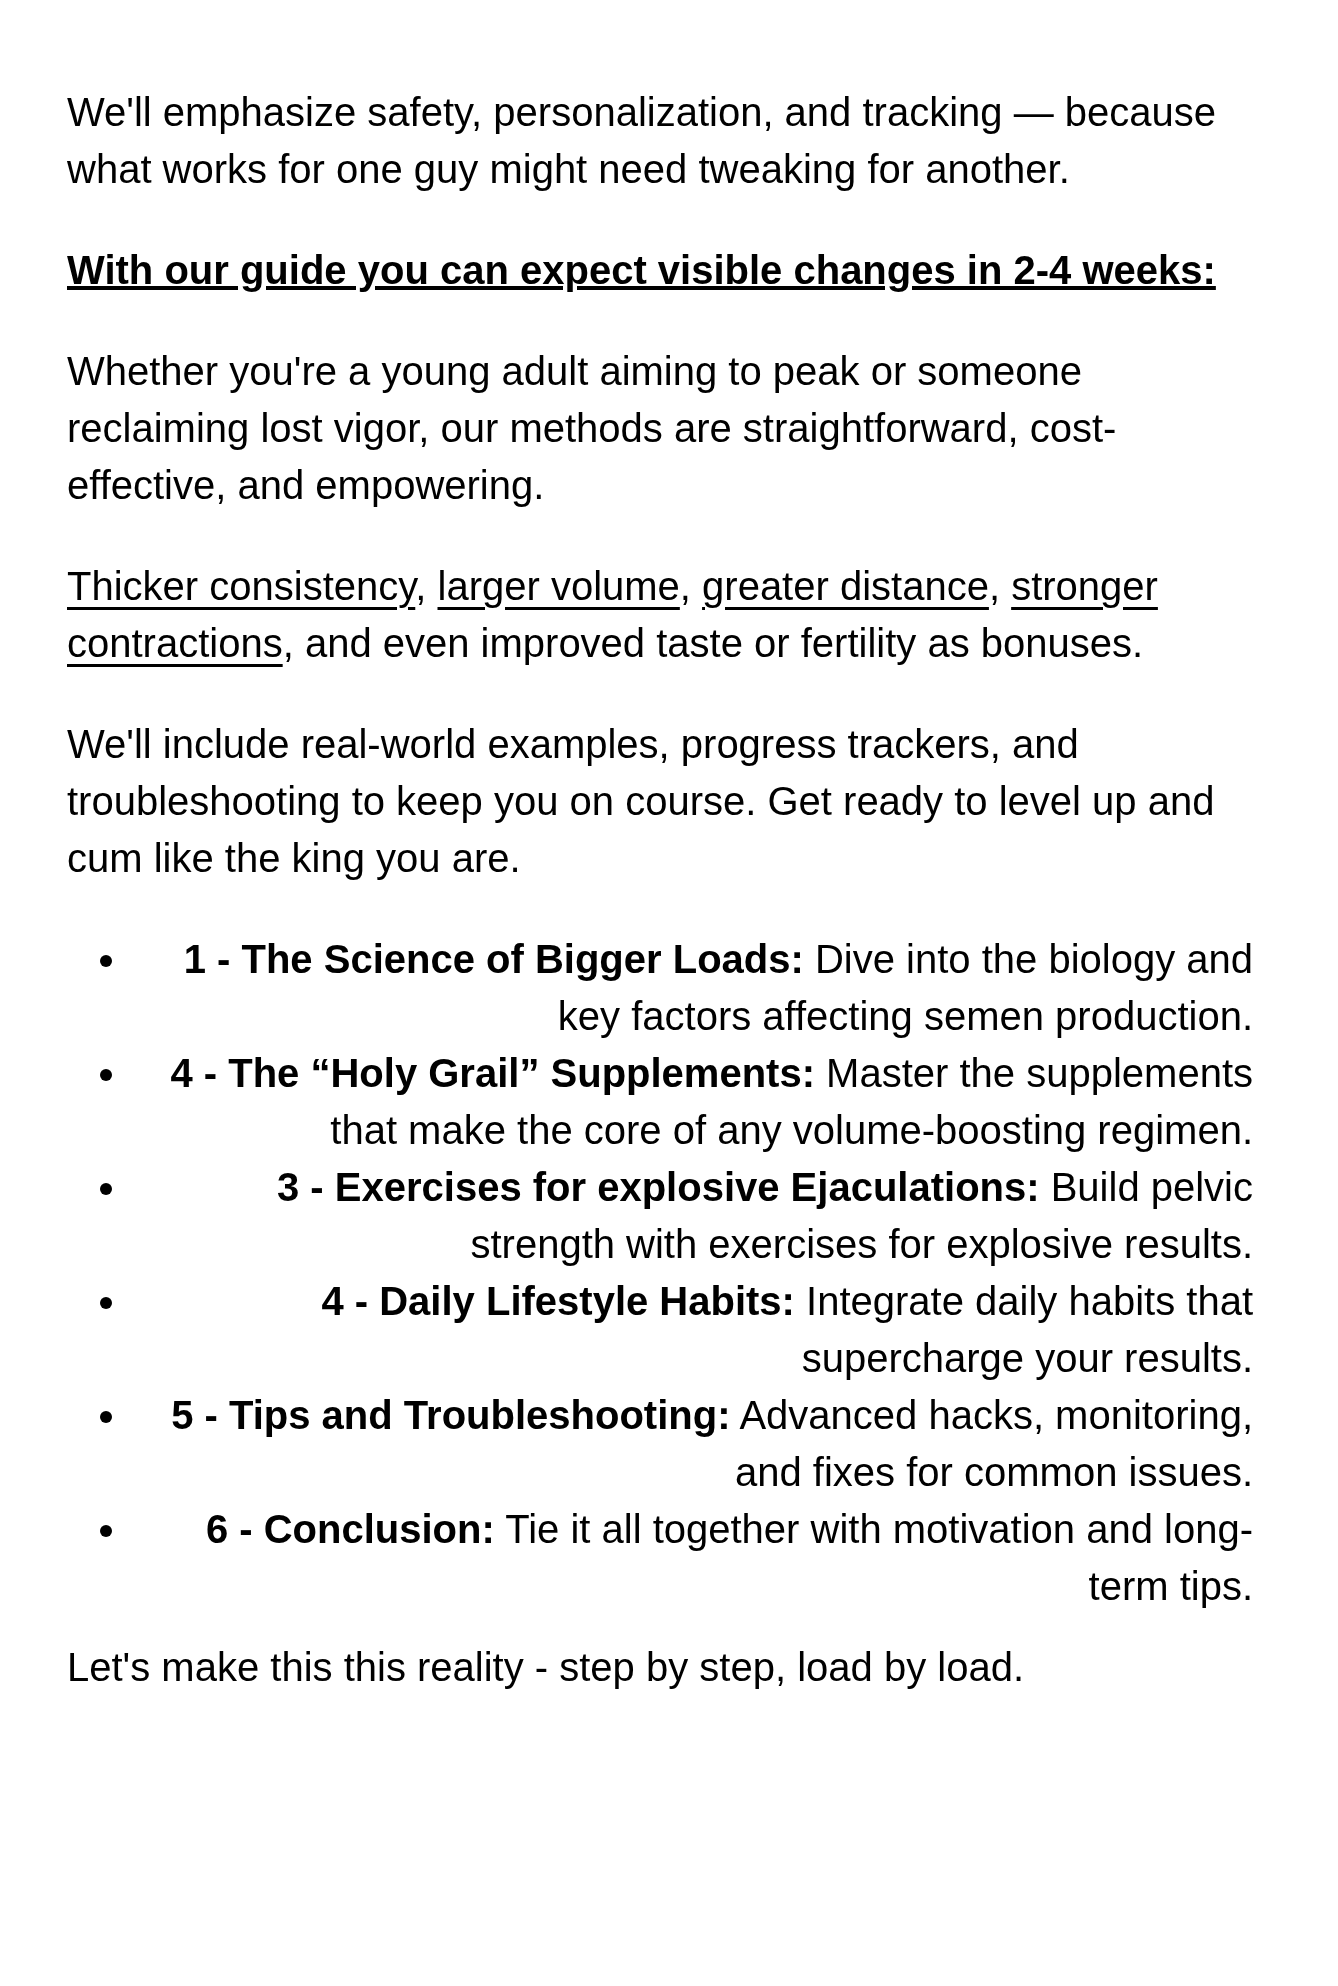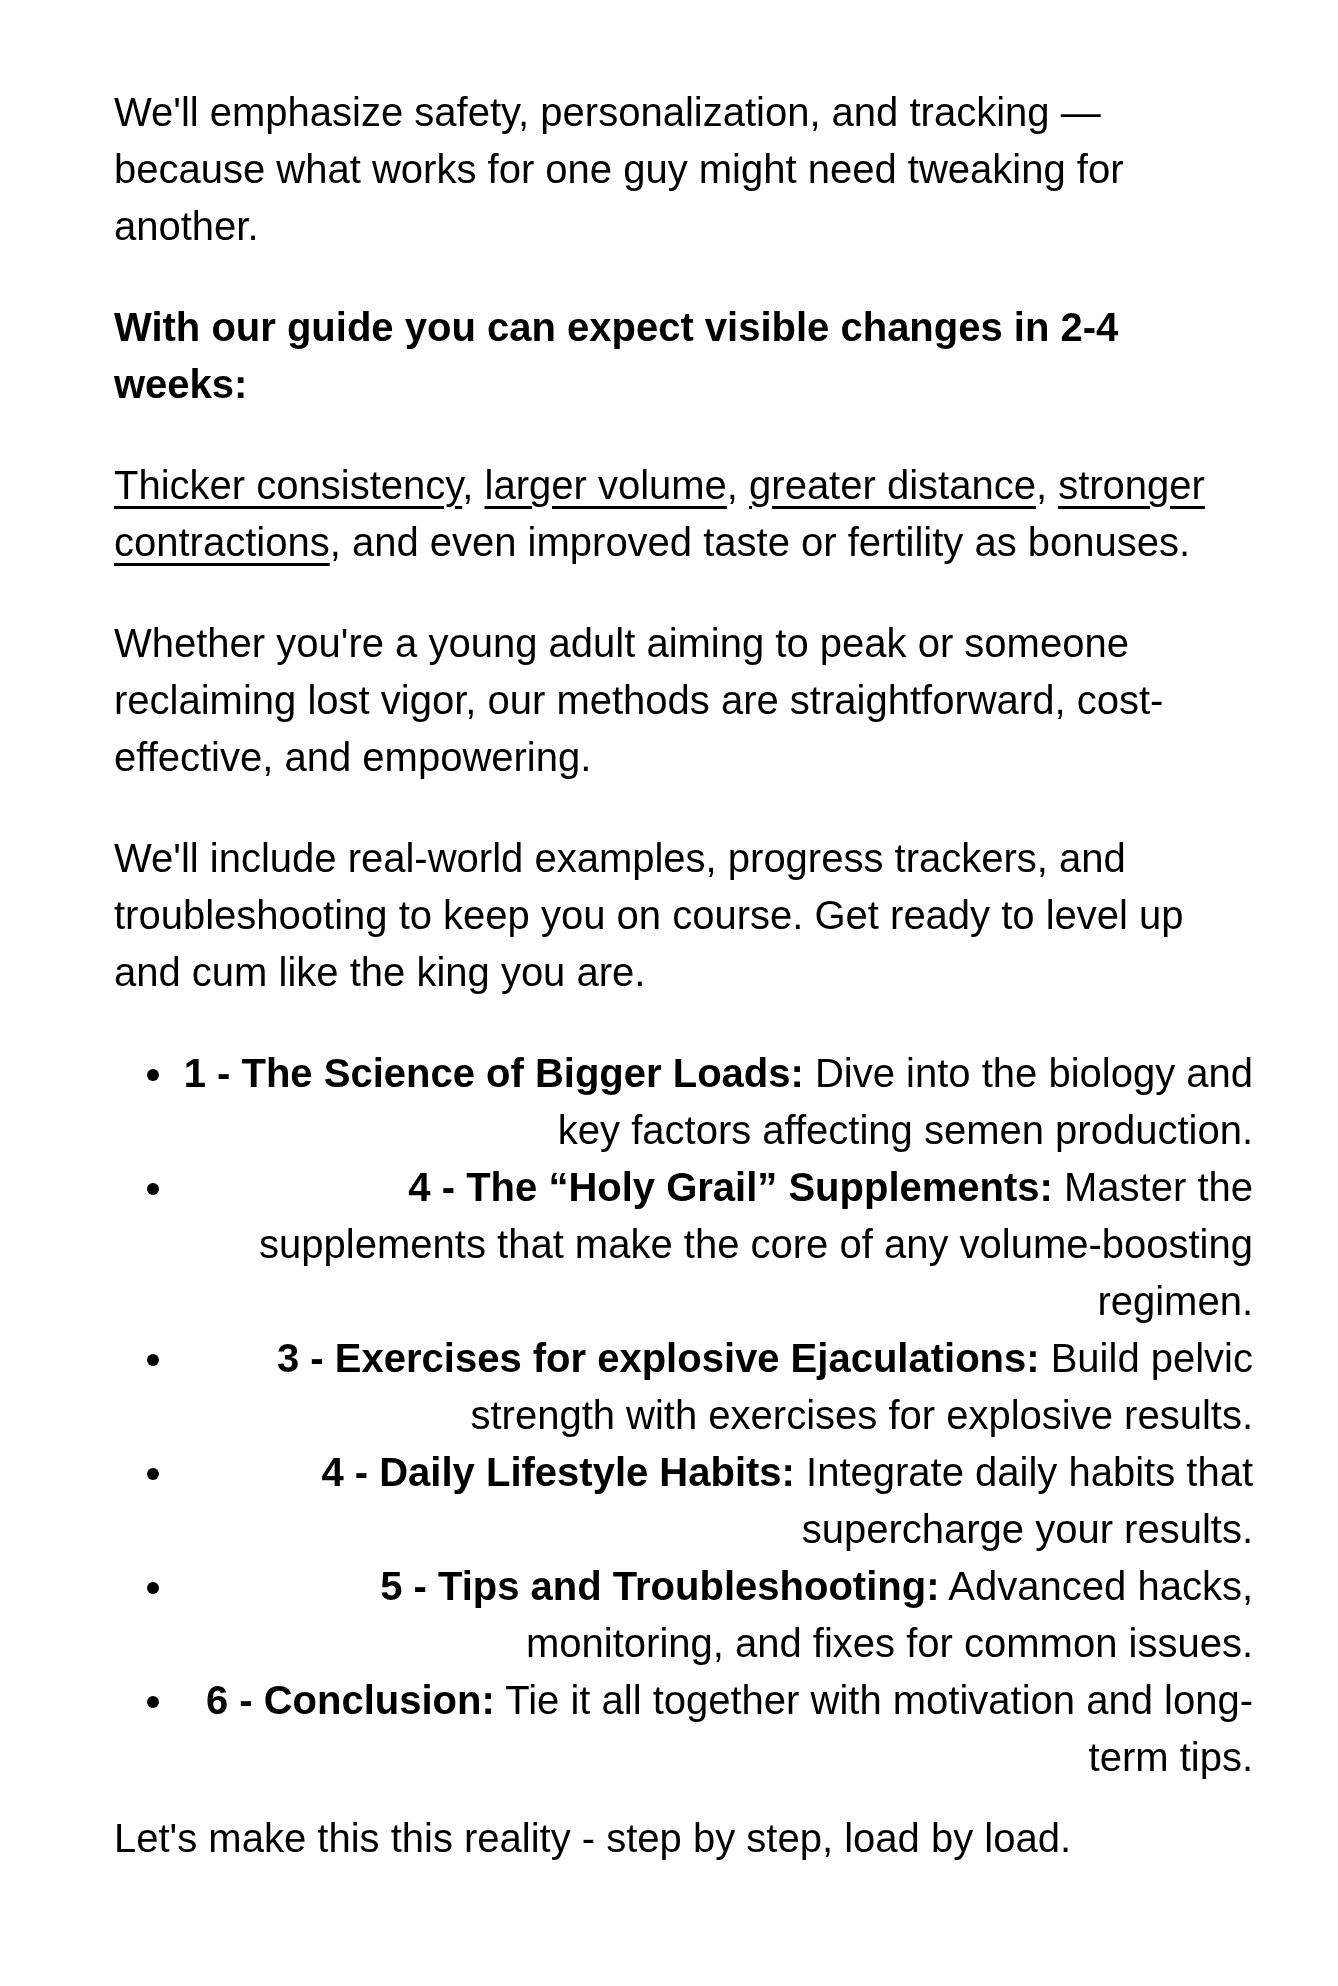--- a/index.html
+++ b/index.html
@@ -1,30 +1,30 @@
 <!DOCTYPE html>
 <html><head>
 <meta charset="utf-8">
 <style>
   html, body { margin: 0; padding: 0; background: #ffffff; }
   .page {
     position: relative;
     width: 1338px;
     height: 1986px;
     box-sizing: border-box;
-    padding: 84px 85px 0 114px;
+    padding: 84px 85px 0 67px;
     background: #ffffff;
     color: #000000;
     font-family: "Liberation Sans", sans-serif;
     font-size: 40px;
     line-height: 57px;
     overflow: hidden;
   }
   .page p { margin: 0 0 44px 0; }
-  .bold { font-weight: 700; }
+  .bold { font-weight: 700; text-decoration: underline; }
   strong { font-weight: 700; }
   ul.overview {
     margin: 0 0 24px 0;
     padding: 0 0 0 64px;
     list-style: disc outside;
     text-align: right;
   }
   ul.overview li { margin: 0; padding-left: 2px; }
   .link {
     color: inherit;
@@ -35,23 +35,23 @@
   }
 </style>
 </head>
 <body>
 
 <main class="page">
   <p>We'll emphasize safety, personalization, and tracking — because what works for one guy might need tweaking for another.</p>
 
   <p class="bold">With our guide you can expect visible changes in 2-4 weeks:</p>
 
+  <p>Whether you're a young adult aiming to peak or someone reclaiming lost vigor, our methods are straightforward, cost-effective, and empowering.</p>
+
   <p id="benefits-paragraph"><span class="link">Thicker consistency</span><span>, </span><span class="link">larger volume</span><span>, </span><span class="link">greater distance</span><span>, </span><span class="link">stronger contractions</span><span>, and even improved taste or fertility as bonuses.</span></p>
-
-  <p>Whether you're a young adult aiming to peak or someone reclaiming lost vigor, our methods are straightforward, cost-effective, and empowering.</p>
 
   <p>We'll include real-world examples, progress trackers, and troubleshooting to keep you on course. Get ready to level up and cum like the king you are.</p>
 
 
   <ul class="overview" id="overview-list">
       <li><strong>1 - The Science of Bigger Loads:</strong><span> Dive into the biology and key factors affecting semen production.</span></li>
       <li><strong>4 - The “Holy Grail” Supplements:</strong><span> Master the supplements that make the core of any volume-boosting regimen.</span></li>
       <li><strong>3 - Exercises for explosive Ejaculations:</strong><span> Build pelvic strength with exercises for explosive results.</span></li>
       <li><strong>4 - Daily Lifestyle Habits:</strong><span> Integrate daily habits that supercharge your results.</span></li>
       <li><strong>5 - Tips and Troubleshooting:</strong><span> Advanced hacks, monitoring, and fixes for common issues.</span></li>

